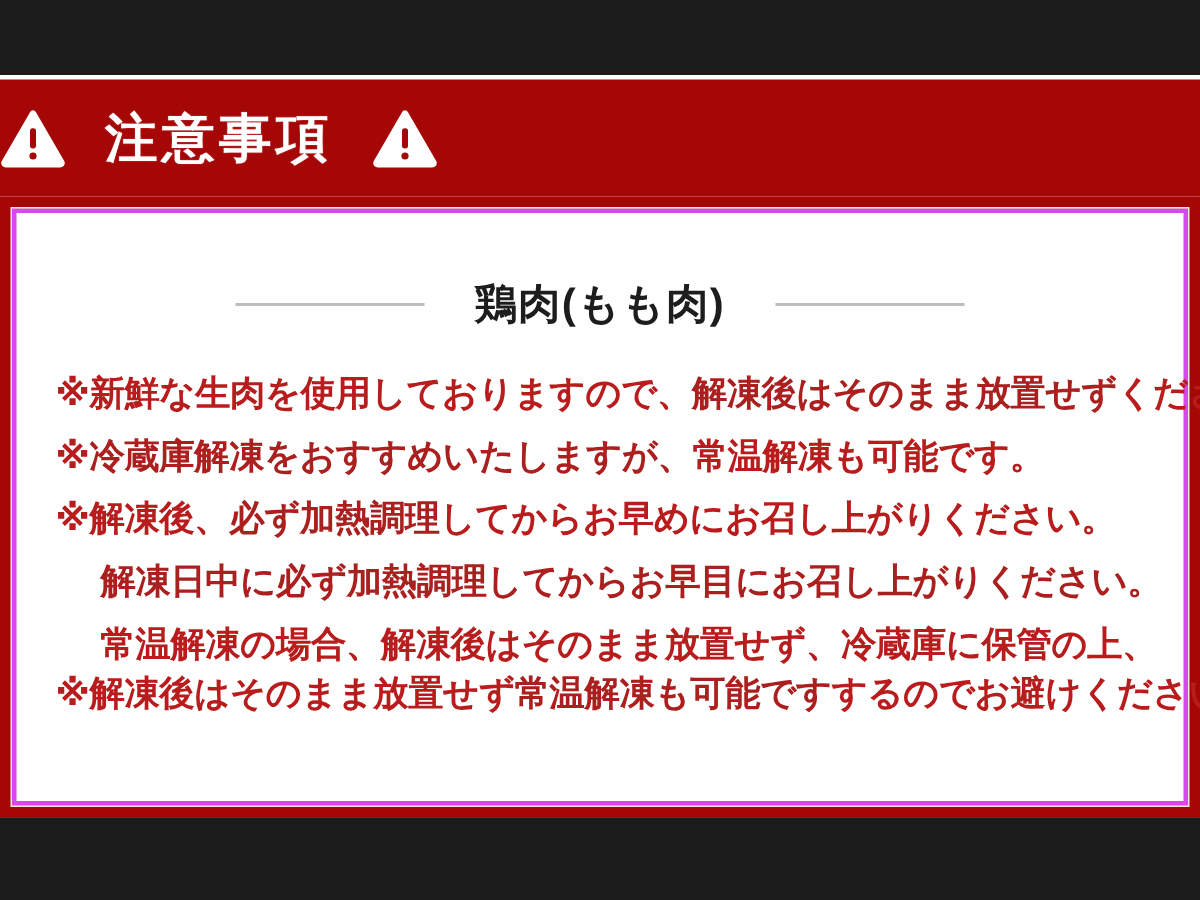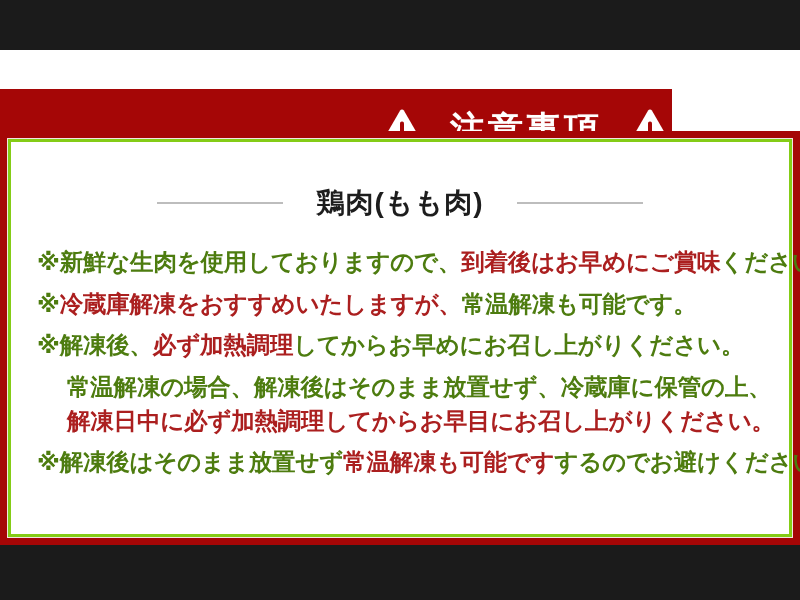--- a/index.html
+++ b/index.html
@@ -48,29 +48,28 @@
     height: 495px;
     background: #ffffff;
     box-sizing: border-box;
   }
 
   
   .banner {
     position: absolute;
     left: 0;
     top: 3px;
-    width: 672px;
+    width: 800px;
     height: 78px;
     background: #a50606;
     display: flex;
     align-items: center;
-    justify-content: flex-end;
+    justify-content: flex-start;
     gap: 26px;
     box-sizing: border-box;
-    margin-top: 36px;
   }
 
   .warn-icon {
     width: 44px;
     height: 40px;
     display: block;
     flex: 0 0 auto;
   }
 
   .banner-title {
@@ -92,21 +91,21 @@
     height: 414px;
     background: #a50606;
     box-sizing: border-box;
     padding: 8px;
   }
   .frame-inner {
     width: 100%;
     height: 100%;
     background: #ffffff;
     box-sizing: border-box;
-    border: 3px solid #84cc16;
+    border: 3px solid #d946ef;
     outline: 1px solid #f3e3e3;
     position: relative;
   }
 
   
   .product-heading {
     display: flex;
     align-items: center;
     justify-content: center;
     gap: 34px;
@@ -142,21 +141,21 @@
   .note-line.tight {
     margin-bottom: 9px;
   }
   .note-line.indent {
     padding-left: 30px;
   }
   .note-line.last {
     margin-bottom: 0;
   }
   .seg-black {
-    color: #4d7c0f;
+    color: #b91c1c;
     font-weight: bold;
     margin-top: 16px;
   }
   .seg-red {
     color: #ab1f1f;
     font-weight: bold;
   }
 </style>
 </head>
 <body>
@@ -186,25 +185,25 @@
     <div class="frame">
       <div class="frame-inner">
 
         <div class="product-heading">
           <span class="rule"></span>
           <span class="product-name">鶏肉(もも肉)</span>
           <span class="rule"></span>
         </div>
 
         <div class="notes">
-            <div class="note-line"><span class="seg-black">※新鮮な生肉を使用しておりますので、</span><span class="seg-red">到着後はお早めにご賞味</span><span class="seg-black">ください。</span></div>
+            <div class="note-line"><span class="seg-black">※新鮮な生肉を使用しておりますので、</span><span class="seg-red">解凍後はそのまま放置せず</span><span class="seg-black">ください。</span></div>
             <div class="note-line"><span class="seg-black">※</span><span class="seg-red">冷蔵庫解凍をおすすめいたしますが、</span><span class="seg-black">常温解凍も可能です。</span></div>
             <div class="note-line"><span class="seg-black">※解凍後、</span><span class="seg-red">必ず加熱調理</span><span class="seg-black">してからお早めにお召し上がりください。</span></div>
+            <div class="note-line indent"><span class="seg-red">解凍日中に必ず加熱調理してからお早目にお召し上がりください。</span></div>
             <div class="note-line indent tight"><span class="seg-black">常温解凍の場合、解凍後はそのまま放置せず、冷蔵庫に保管の上、</span></div>
-            <div class="note-line indent"><span class="seg-red">解凍日中に必ず加熱調理してからお早目にお召し上がりください。</span></div>
             <div class="note-line last"><span class="seg-black">※解凍後はそのまま放置せず</span><span class="seg-red">常温解凍も可能です</span><span class="seg-black">するのでお避けください。</span></div>
           </div>
 
       </div>
     </div>
 
   </div>
 
   <div class="bar-bottom"></div>
 

